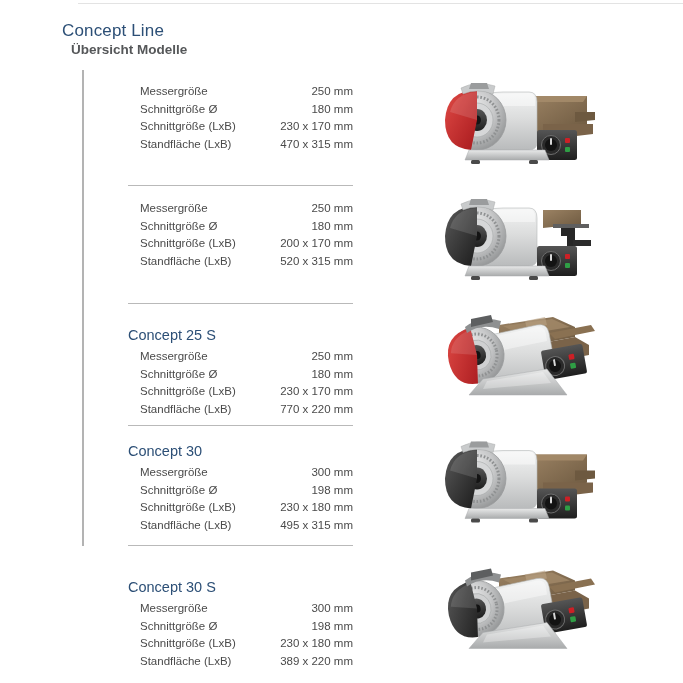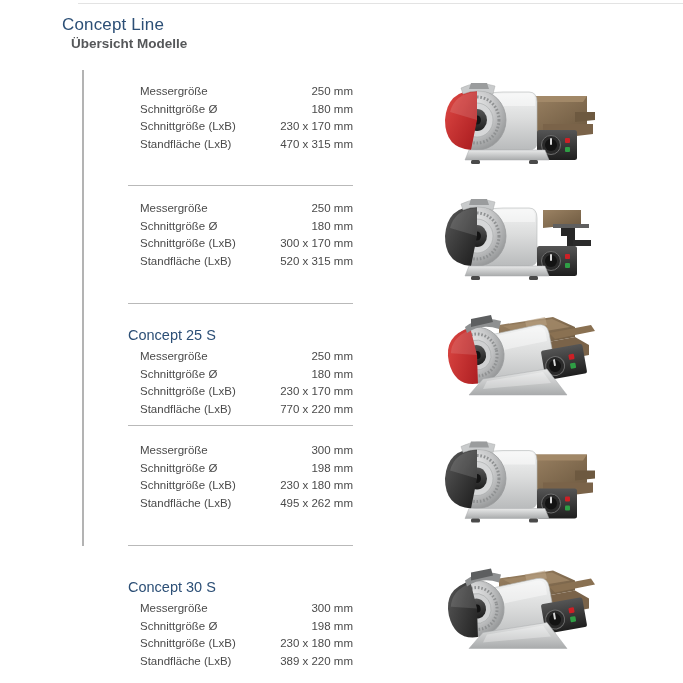--- a/index.html
+++ b/index.html
@@ -23,21 +23,21 @@
     top: 3px;
     width: 605px;
     height: 1px;
     background: #e3e3e3;
   }
 
   
   .header {
     position: absolute;
     left: 62px;
-    top: 15px;
+    top: 21px;
   }
   .header .doc-title {
     font-size: 17px;
     color: #2c4f76;
     letter-spacing: .15px;
     line-height: 20px;
     font-weight: 400;
   }
   .header .doc-subtitle {
     font-size: 13.5px;
@@ -213,21 +213,21 @@
         <div class="spec-line">
           <span class="spec-label">Messergröße</span>
           <span class="spec-value">250 mm</span>
         </div>
         <div class="spec-line">
           <span class="spec-label">Schnittgröße Ø</span>
           <span class="spec-value">180 mm</span>
         </div>
         <div class="spec-line">
           <span class="spec-label">Schnittgröße (LxB)</span>
-          <span class="spec-value">300 x 170 mm</span>
+          <span class="spec-value">200 x 170 mm</span>
         </div>
         <div class="spec-line">
           <span class="spec-label">Standfläche (LxB)</span>
           <span class="spec-value">520 x 315 mm</span>
         </div>
       </div>
       <div class="product-img" style="left: 425px; top: 188px; width: 175px; height: 105px;">
         <svg width="175" height="105" viewBox="0 0 175 105">
 
     <defs>
@@ -378,35 +378,36 @@
     </g>
 
     <path d="M58 76 L122 66 L142 92 L44 92 Z" fill="url(#g-base-red-slanted)" stroke="#a9abac" stroke-width=".5"></path>
     <path d="M62 78 L118 69 L126 80 L58 86 Z" fill="#ffffff" opacity=".3"></path>
   </svg>
       </div>
       <div class="h-rule" style="top: 425px;"></div>
     </div>
     <div class="model-row" style="top: 0px;">
       <div class="model-spec" style="top: 442px;">
+        <div class="model-name">Concept 30</div>
         <div class="spec-line">
           <span class="spec-label">Messergröße</span>
           <span class="spec-value">300 mm</span>
         </div>
         <div class="spec-line">
           <span class="spec-label">Schnittgröße Ø</span>
           <span class="spec-value">198 mm</span>
         </div>
         <div class="spec-line">
           <span class="spec-label">Schnittgröße (LxB)</span>
           <span class="spec-value">230 x 180 mm</span>
         </div>
         <div class="spec-line">
           <span class="spec-label">Standfläche (LxB)</span>
-          <span class="spec-value">495 x 262 mm</span>
+          <span class="spec-value">495 x 315 mm</span>
         </div>
       </div>
       <div class="product-img" style="left: 425px; top: 428px; width: 175px; height: 110px;">
         <svg width="175" height="110" viewBox="0 0 175 105">
 
     <defs>
       <linearGradient id="g-body-black-vertical-bronze" x1="0" y1="0" x2="0" y2="1">
         <stop offset="0" stop-color="#f2f3f3"></stop>
         <stop offset=".45" stop-color="#dcdddd"></stop>
         <stop offset="1" stop-color="#b9bbbc"></stop>

